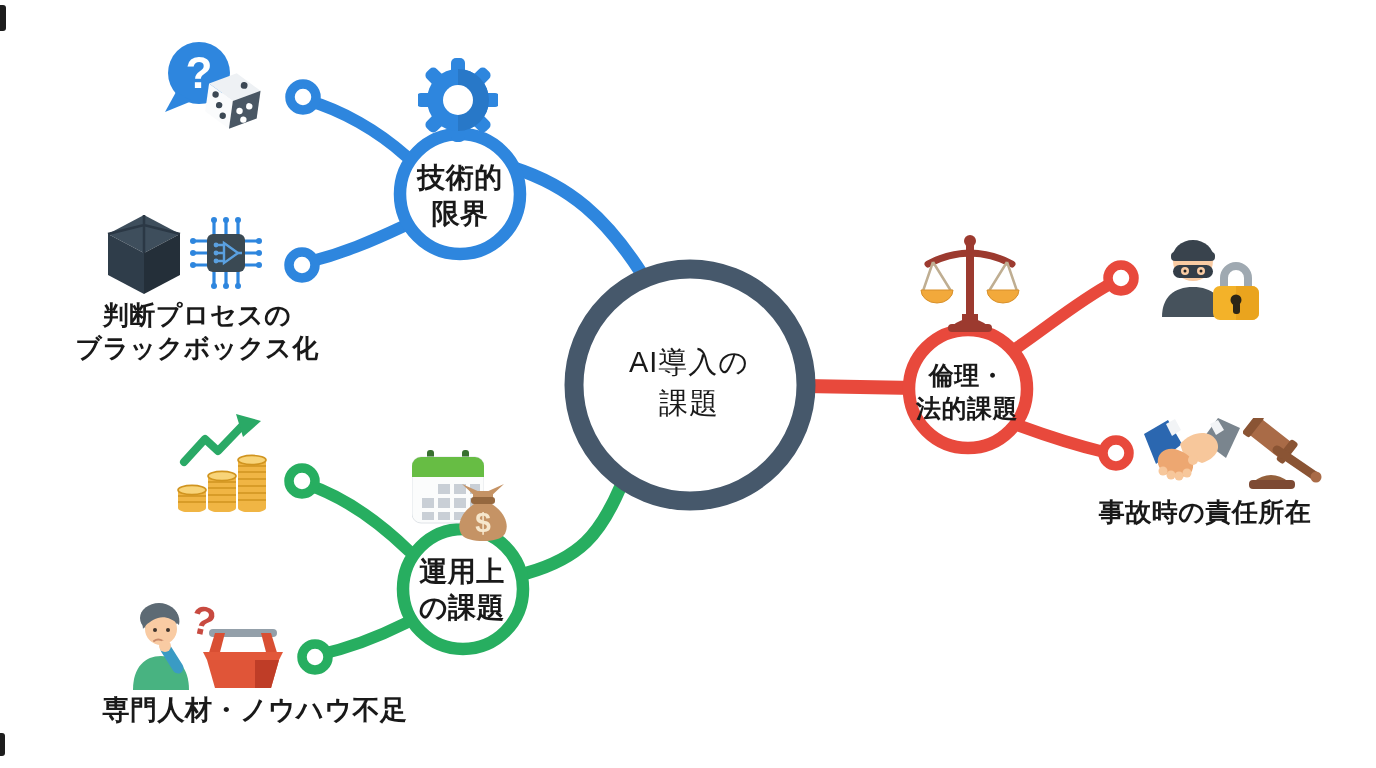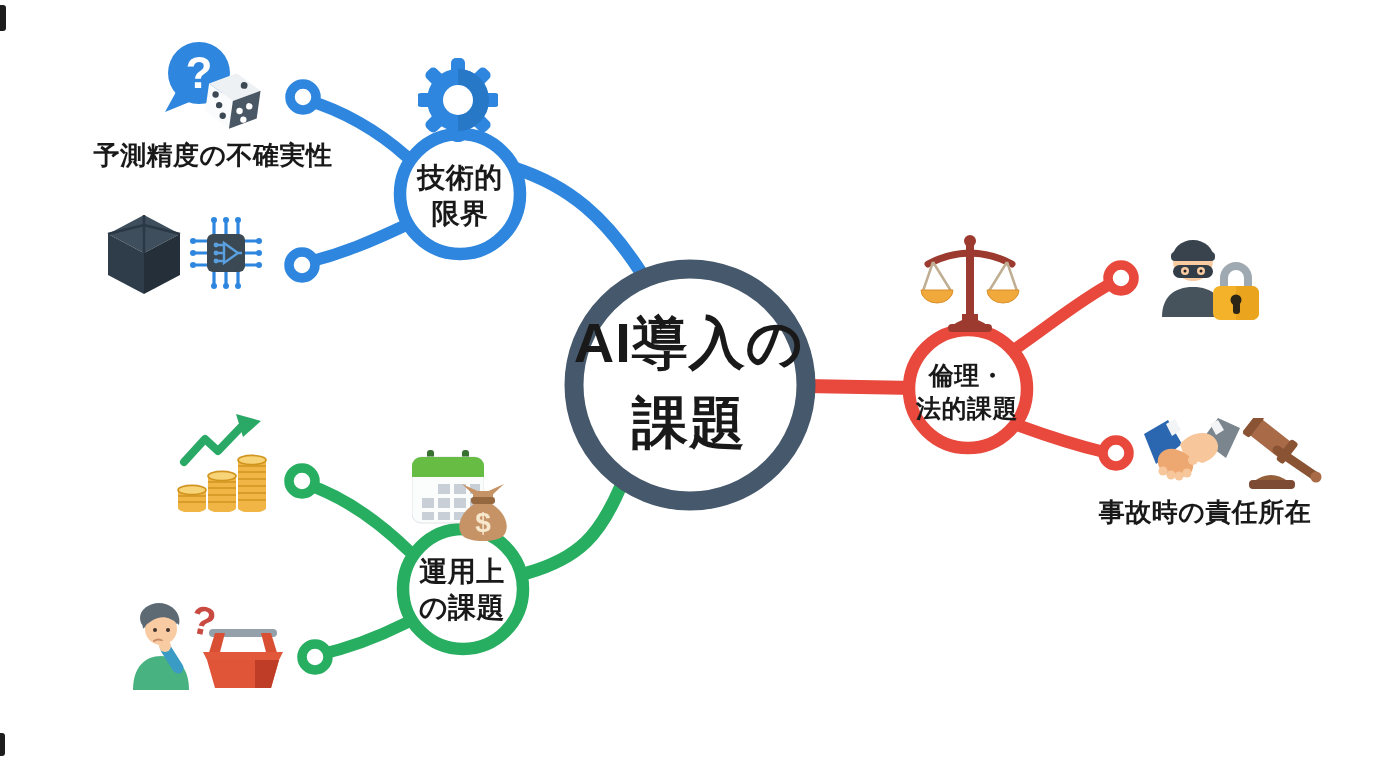--- a/index.html
+++ b/index.html
@@ -10,21 +10,21 @@
   }
   .underlay{position:absolute;left:0;top:0;width:1376px;height:768px;}
   .icon{position:absolute;}
   .lbl{
     position:absolute;transform:translate(-50%,-50%);
     font-weight:700;color:#191919;text-align:center;white-space:nowrap;letter-spacing:.5px;
   }
   .item-lbl{font-size:26px;line-height:1.25;}
   .node-lbl{font-size:28px;line-height:1.3;}
   .node-lbl.small{font-size:25px;}
-  .center-lbl{font-size:56px;line-height:1.42;font-weight:700;letter-spacing:1px;}
+  .center-lbl{font-size:29px;line-height:1.42;font-weight:400;letter-spacing:1px;}
   .artifact{position:absolute;background:#1d1d1d;}
   .artifact.tl{left:0;top:5px;width:6px;height:26px;border-radius:0 3px 3px 0;}
   .artifact.bl{left:0;top:733px;width:5px;height:23px;border-radius:0 3px 3px 0;}
 </style>
 </head>
 <body>
 
 <div class="canvas">
 
   <svg class="underlay" viewBox="0 0 1376 768">
@@ -288,24 +288,28 @@
   <div class="lbl node-lbl small" style="left:967px;top:391px">
     <span>倫理・</span><br>
     <span>法的課題</span>
   </div>
 
   <div class="lbl node-lbl" style="left:462px;top:590px">
     <span>運用上</span><br>
     <span>の課題</span>
   </div>
 
-  <div class="lbl item-lbl" style="left:213px;top:155px">予測精度の不確実性</div>
-
-
-
+
+  <div class="lbl item-lbl" style="left:197px;top:331px">
+    <span>判断プロセスの</span><br>
+    <span>ブラックボックス化</span>
+  </div>
+
+
+  <div class="lbl item-lbl" style="left:255px;top:711px;font-size:27px">専門人材・ノウハウ不足</div>
 
 
   <div class="lbl item-lbl" style="left:1205px;top:512px">事故時の責任所在</div>
 
   <div class="artifact tl"></div>
   <div class="artifact bl"></div>
 
 </div>
 
 </body></html>

